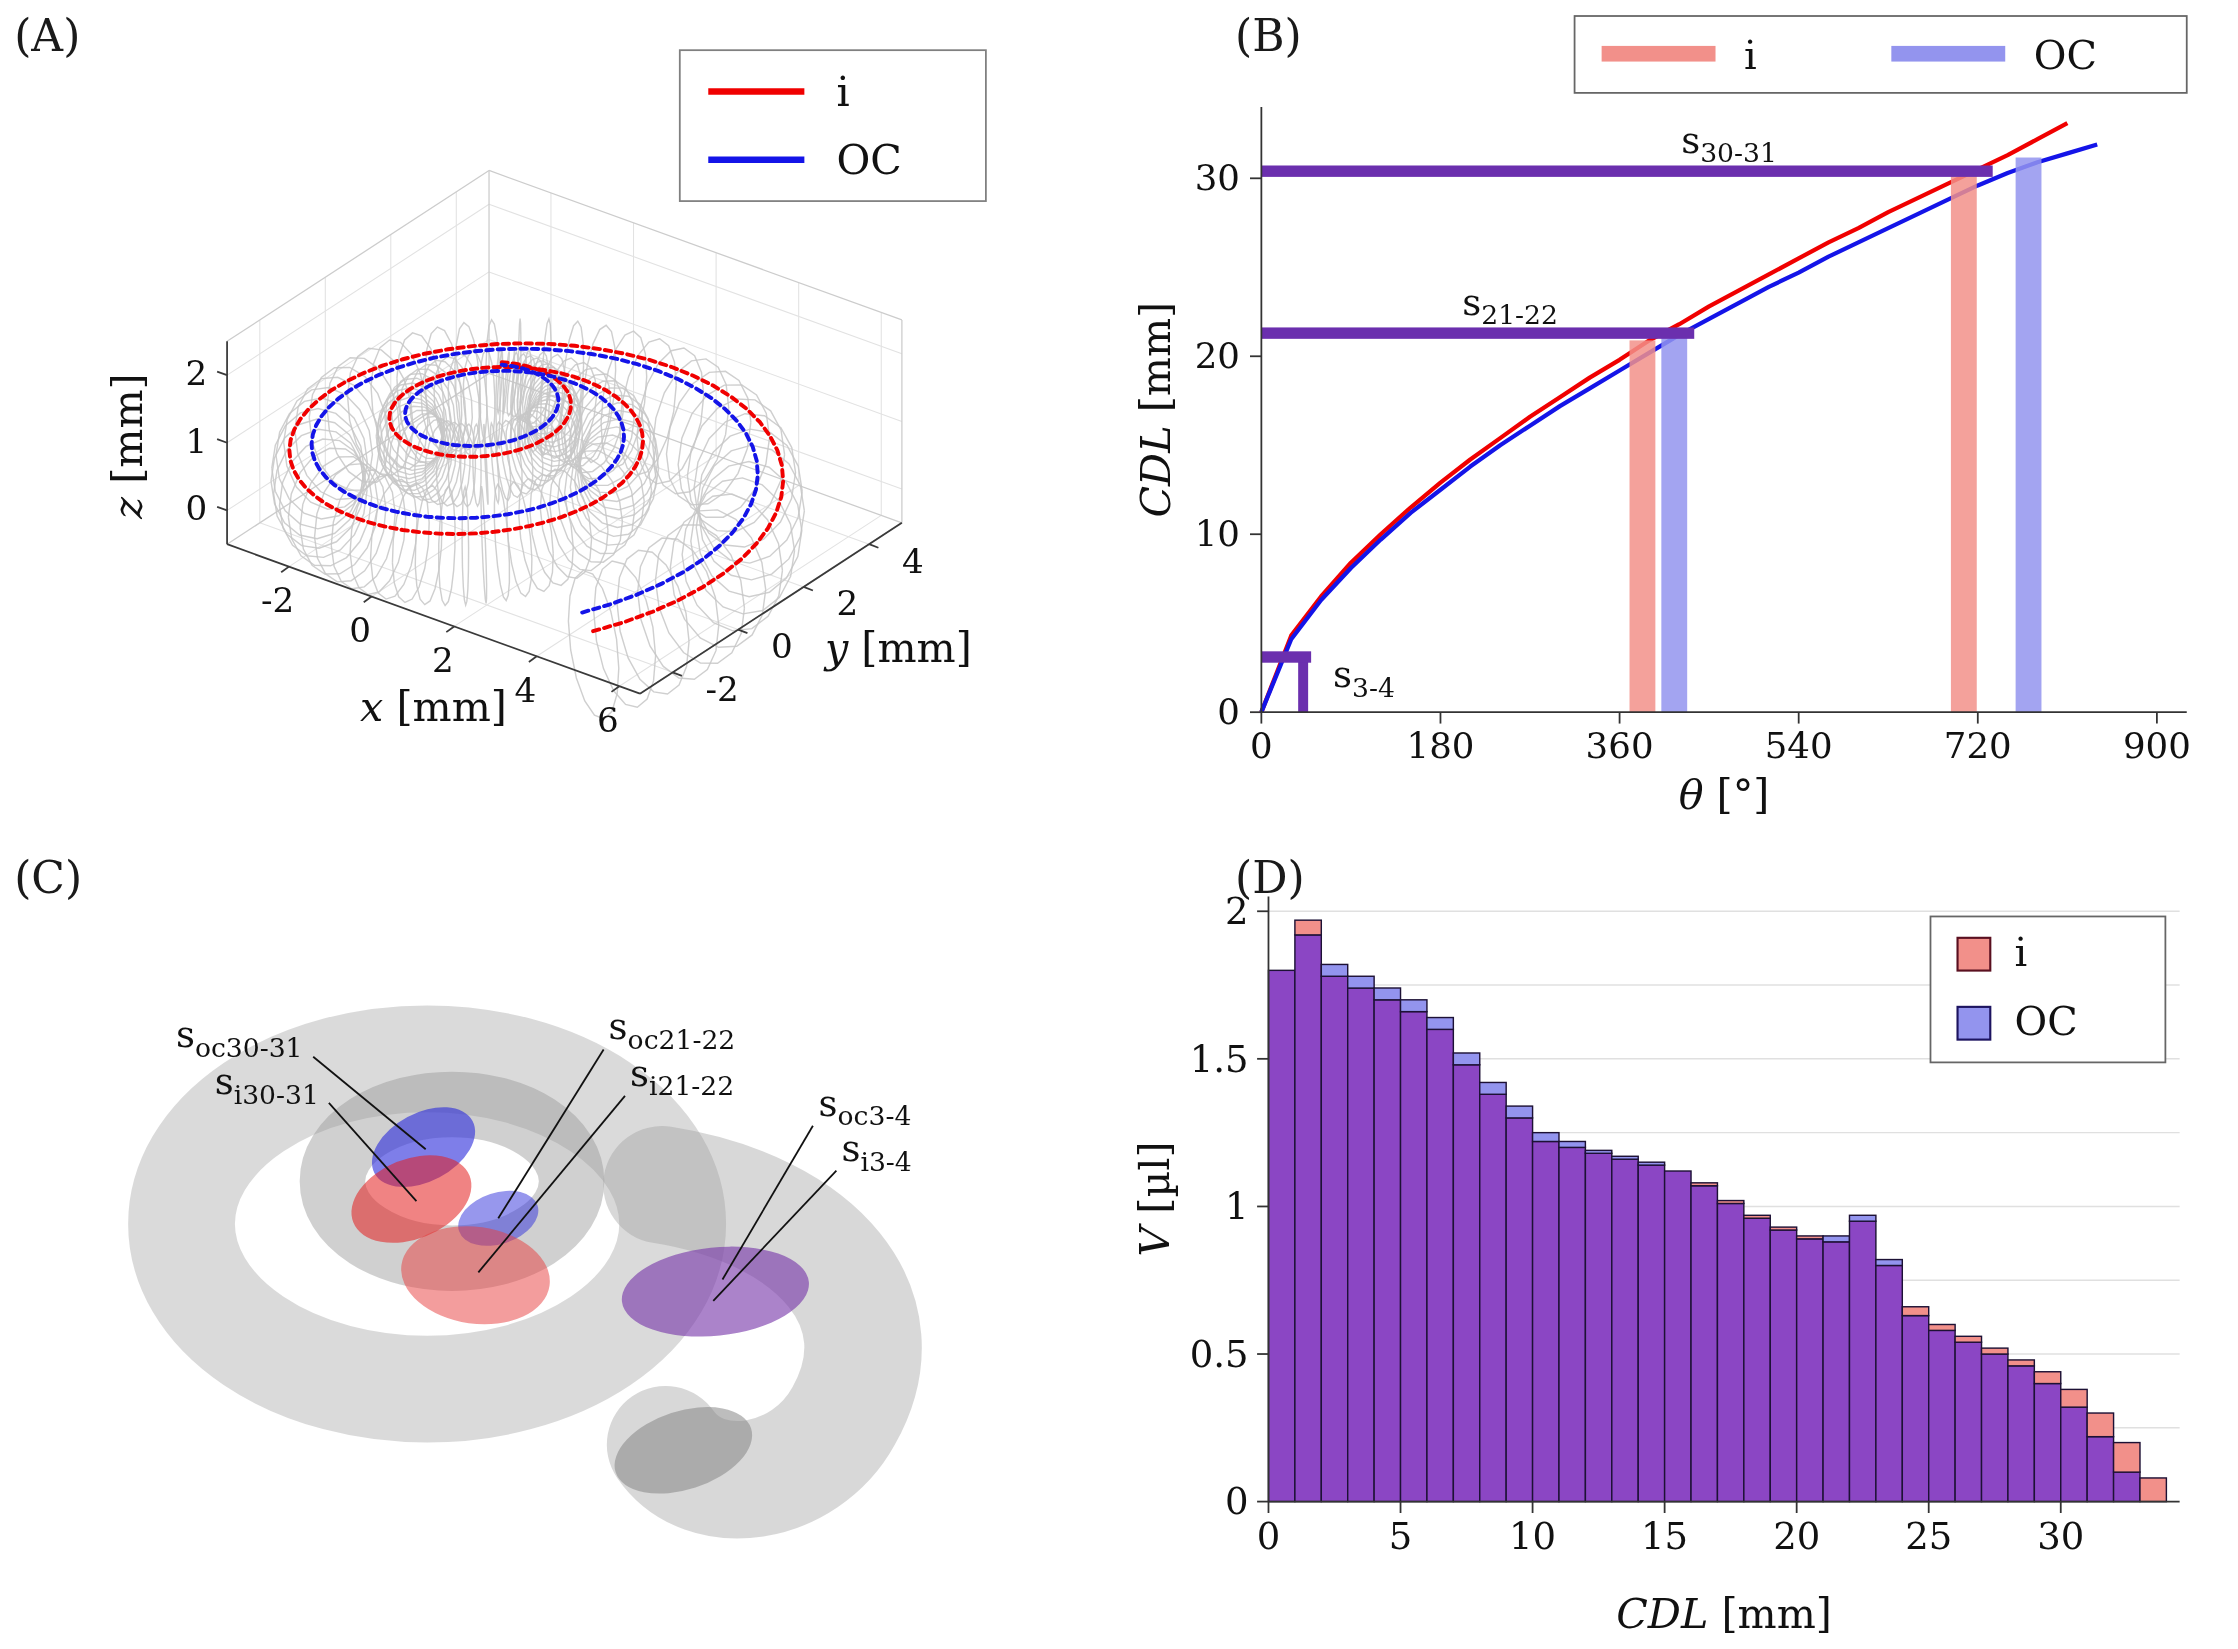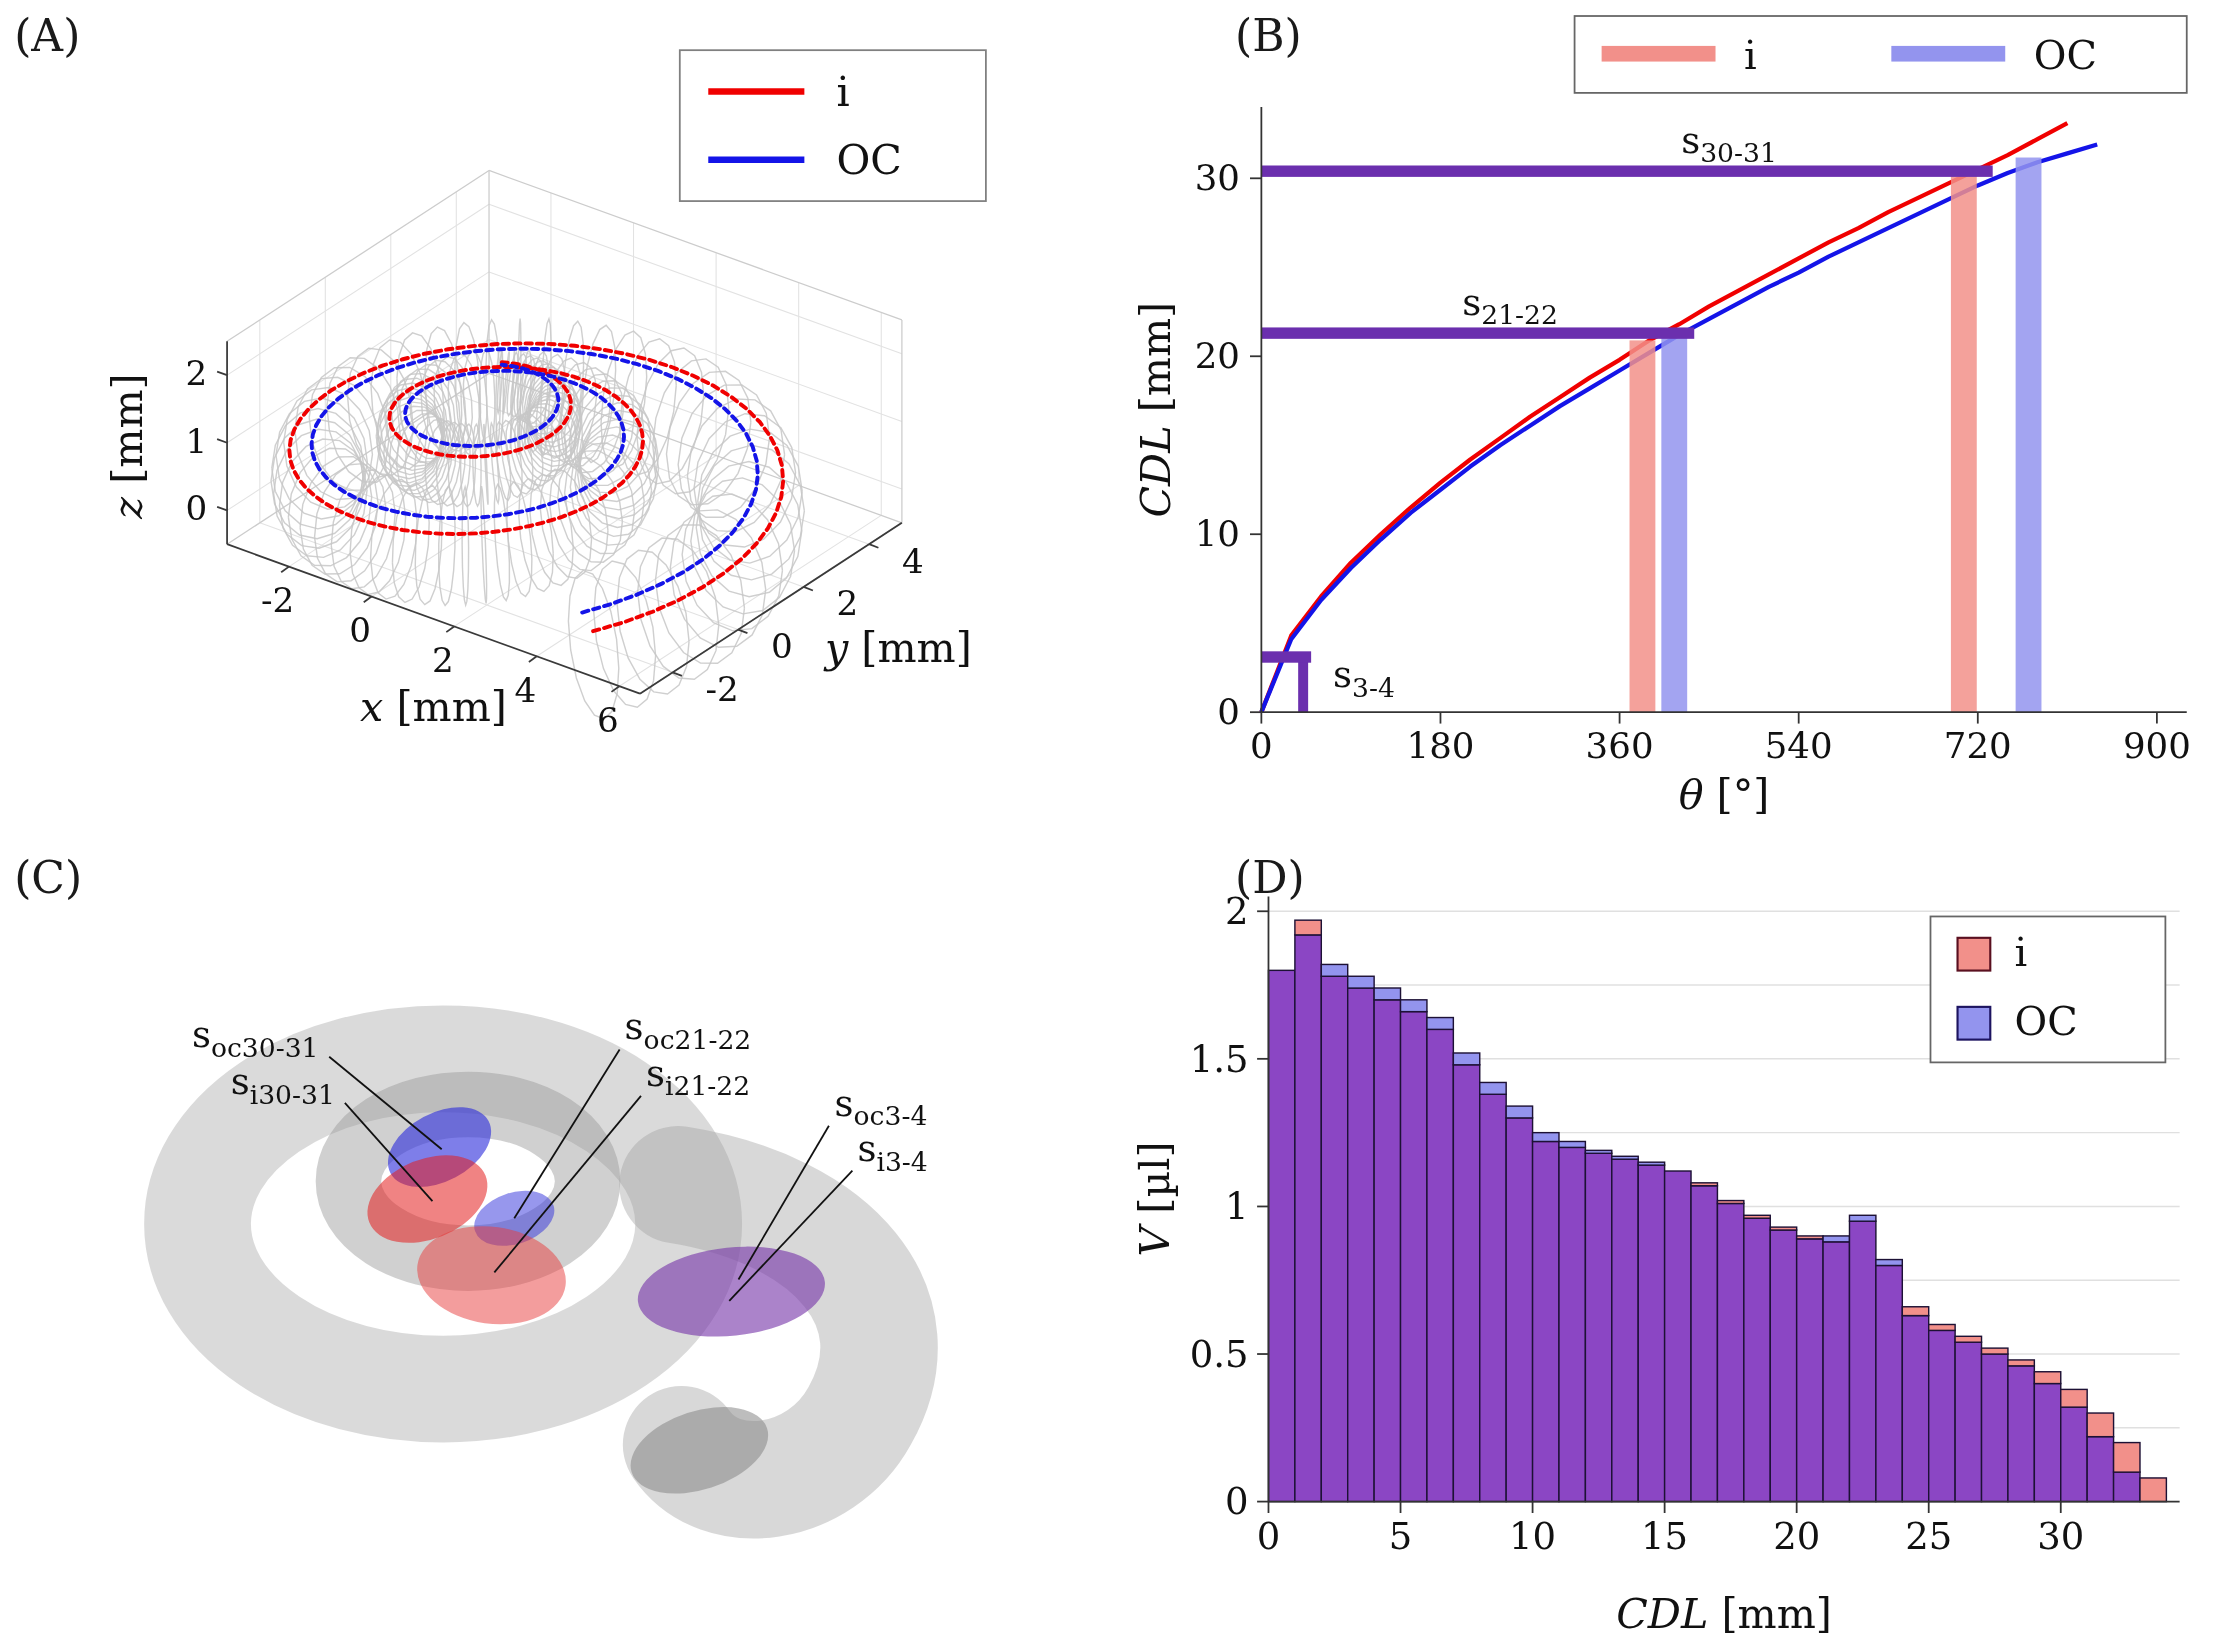--- a/index.html
+++ b/index.html
@@ -257,21 +257,21 @@
         <text x="170" y="267" font-size="50" text-anchor="end" fill="#111">30</text>
         <text x="850" y="1136" font-size="58" text-anchor="middle" fill="#111"><tspan font-style="italic">θ</tspan><tspan> [°]</tspan></text>
         <text x="72" y="575" font-size="58" text-anchor="middle" fill="#111" transform="rotate(-90 72 575)"><tspan font-style="italic">CDL</tspan><tspan> [mm]</tspan></text>
         <rect x="640" y="22" width="860" height="108" fill="#ffffff" stroke="#666" stroke-width="2.5"></rect>
         <rect x="678" y="64" width="160" height="22" fill="#f2908a"></rect>
         <text x="878" y="96" font-size="56" text-anchor="start" fill="#111">i</text>
         <rect x="1085" y="64" width="160" height="22" fill="#9394ee"></rect>
         <text x="1285" y="96" font-size="56" text-anchor="start" fill="#111">OC</text>
       </svg>
   </div>
-  <div class="panel" style="left:16px;top:825px;">
+  <div class="panel" style="left:0;top:825px;">
     <svg id="svgC" width="1119" height="825" viewBox="0 0 1572 1158">
         <ellipse cx="600" cy="560" rx="345" ry="232" fill="none" stroke="rgba(158,158,158,0.38)" stroke-width="150"></ellipse>
         <ellipse cx="635" cy="500" rx="168" ry="108" fill="none" stroke="rgba(150,150,150,0.45)" stroke-width="92"></ellipse>
         <path d="M 930 505 C 1150 540 1270 680 1185 830 C 1130 930 990 950 935 870" fill="none" stroke="rgba(158,158,158,0.40)" stroke-width="165" stroke-linecap="round"></path>
         <ellipse cx="960" cy="878" rx="100" ry="55" fill="rgba(135,135,135,0.55)" transform="rotate(-18 960 878)"></ellipse>
         <ellipse cx="595" cy="452" rx="78" ry="48" fill="rgba(47,47,220,0.62)" transform="rotate(-28 595 452)"></ellipse>
         <ellipse cx="578" cy="525" rx="88" ry="56" fill="rgba(228,30,30,0.55)" transform="rotate(-22 578 525)"></ellipse>
         <ellipse cx="700" cy="552" rx="58" ry="36" fill="rgba(47,47,220,0.50)" transform="rotate(-18 700 552)"></ellipse>
         <ellipse cx="668" cy="632" rx="105" ry="68" fill="rgba(232,60,60,0.50)" transform="rotate(8 668 632)"></ellipse>
         <ellipse cx="1005" cy="655" rx="132" ry="62" fill="rgba(120,55,170,0.62)" transform="rotate(-6 1005 655)"></ellipse>

